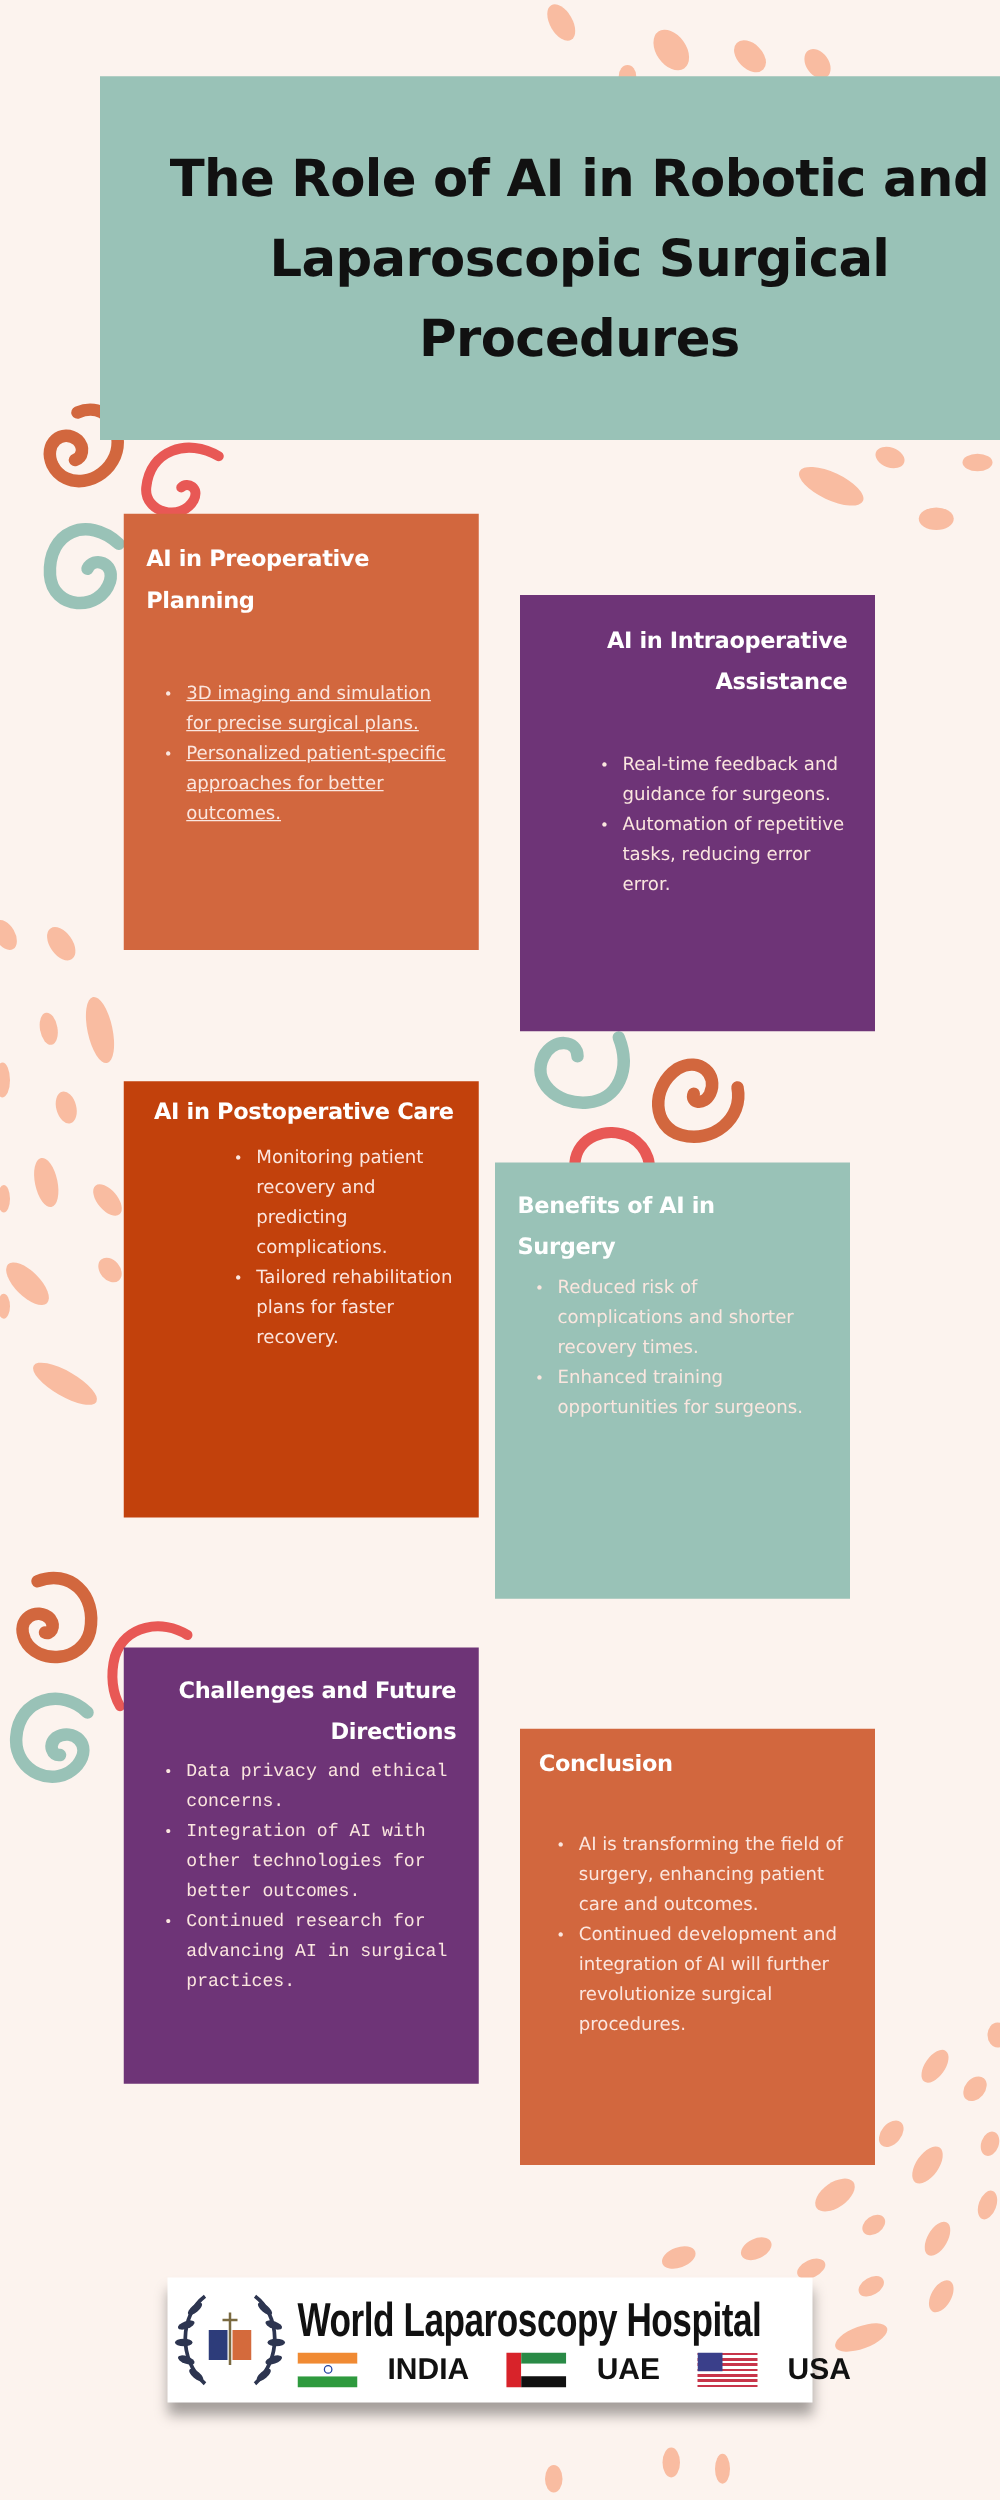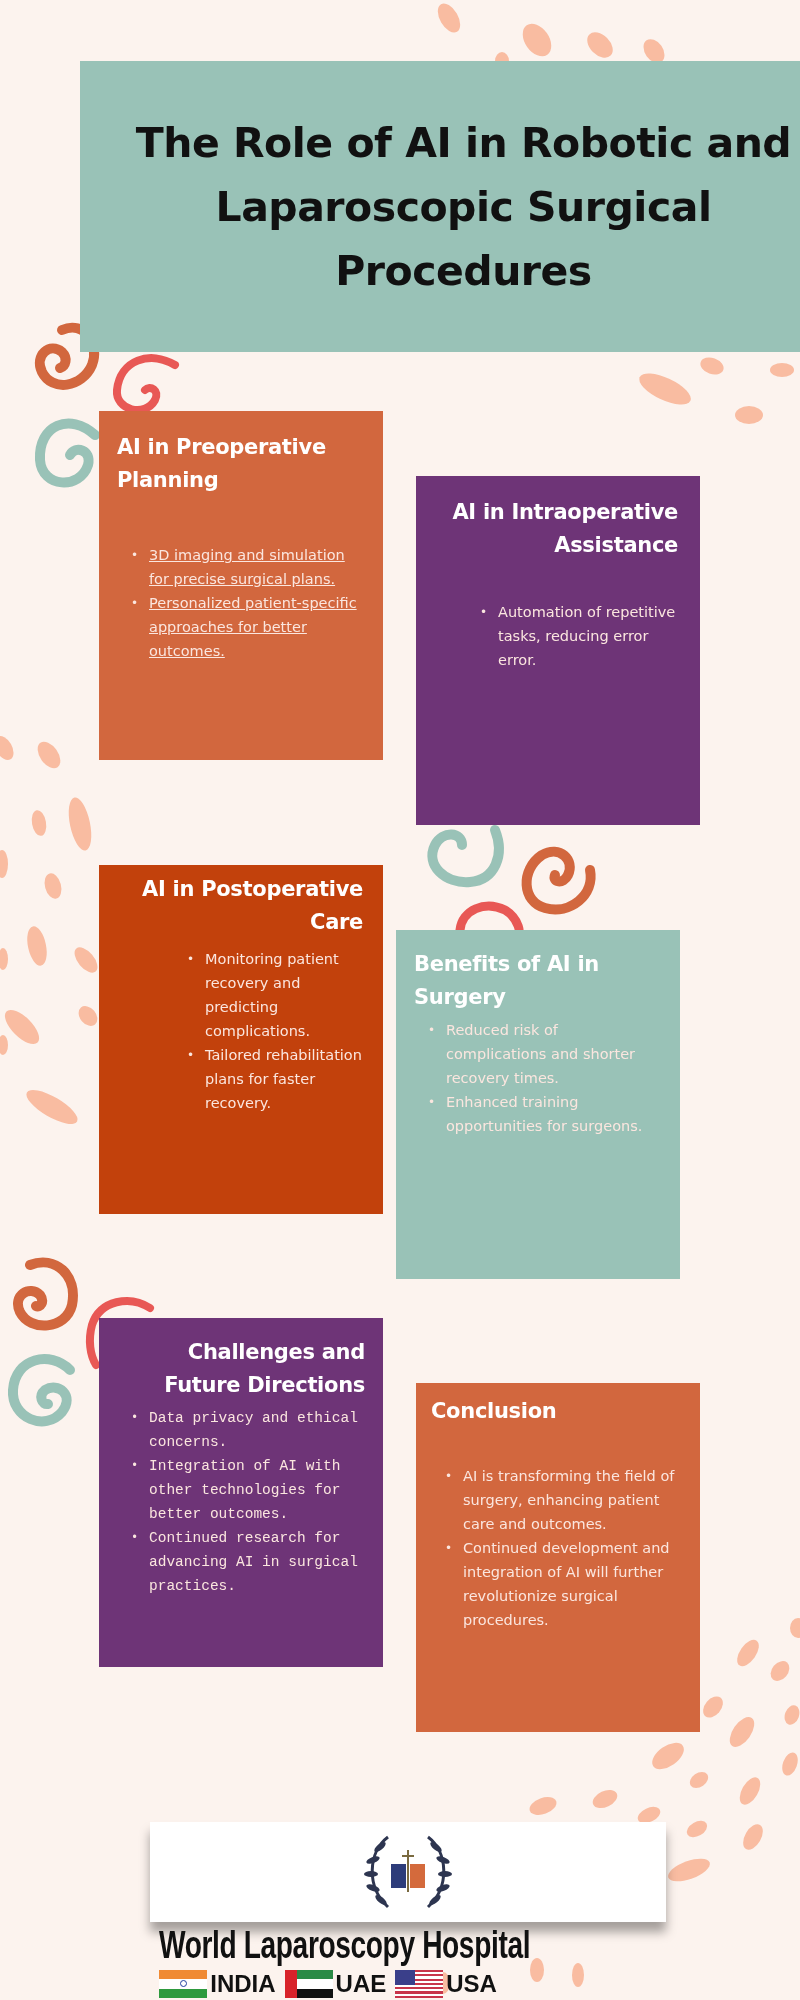--- a/index.html
+++ b/index.html
@@ -35,21 +35,21 @@
   }
   .card {
     position: absolute;
     width: 284px; height: 349px;
     color: #fcefe9;
     padding: 20px 18px;
   }
   .card h2 {
     font-family: "DejaVu Sans", sans-serif;
     font-weight: bold;
-    font-size: 21px;
+    font-size: 18px;
     line-height: 33px;
     color: #ffffff;
     letter-spacing: -0.3px;
   }
   .card.right-title h2 { text-align: right; }
   .card ul {
     list-style: none;
     font-size: 14.5px;
     line-height: 24px;
     color: #fbe6df;
@@ -64,40 +64,40 @@
     left: 2px; top: 0;
     font-size: 12px;
   }
   .orange { background: #d2673e; }
   .purple { background: #6e3477; }
   .red { background: #c2410c; }
   .teal { background: #99c2b7; }
 
   .logo {
     position: absolute;
-    left: 150px; top: 1822px;
+    left: 134px; top: 1822px;
     width: 516px; height: 100px;
     background: #ffffff;
     box-shadow: 0 10px 10px rgba(0,0,0,0.35);
-    display: flex; align-items: center; flex-direction: column;
+    display: flex; align-items: center;
   }
   .logo-emblem { width: 100px; height: 100px; position: relative; }
   .logo-text { flex: 1; padding-left: 4px; }
   .logo-name {
     font-family: "Liberation Sans", sans-serif;
     font-weight: bold;
     font-size: 38px;
     transform: scaleX(0.74);
     transform-origin: left center;
     white-space: nowrap;
     color: #111;
     line-height: 46px;
     letter-spacing: -0.5px;
   }
-  .logo-countries { display: flex; align-items: center; gap: 3px; margin-top: 2px; }
+  .logo-countries { display: flex; align-items: center; gap: 24px; margin-top: 2px; }
   .country { font-family: "Liberation Sans", sans-serif; font-weight: bold; font-size: 24px; color: #111; margin-right: 6px; }
   .flag { width: 48px; height: 28px; position: relative; overflow: hidden; }
 </style>
 </head>
 <body>
 
 <div class="deco">
 
   <div class="dash" style="left:440px;top:2px;width:18px;height:32px;transform:rotate(-30deg);"></div>
   <div class="dash" style="left:525px;top:22px;width:24px;height:36px;transform:rotate(-35deg);"></div>
@@ -174,20 +174,21 @@
   <h2>AI in Preoperative Planning</h2>
   <ul style="margin-top:46px;padding-left:12px;text-decoration:underline;">
     <li>3D imaging and simulation for precise surgical plans.</li>
     <li>Personalized patient-specific approaches for better outcomes.</li>
   </ul>
 </div>
 
 <div class="card purple right-title" style="left:416px;top:476px;">
   <h2 style="padding-right:4px;">AI in Intraoperative Assistance</h2>
   <ul style="margin-top:38px;padding-left:44px;">
+    <li>Real-time feedback and guidance for surgeons.</li>
     <li>Automation of repetitive tasks, reducing error error.</li>
   </ul>
 </div>
 
 <div class="card red right-title" style="left:99px;top:865px;padding-top:8px;">
   <h2 style="padding-right:2px;">AI in Postoperative Care</h2>
   <ul style="margin-top:8px;padding-left:68px;">
     <li>Monitoring patient recovery and predicting complications.</li>
     <li>Tailored rehabilitation plans for faster recovery.</li>
   </ul>

